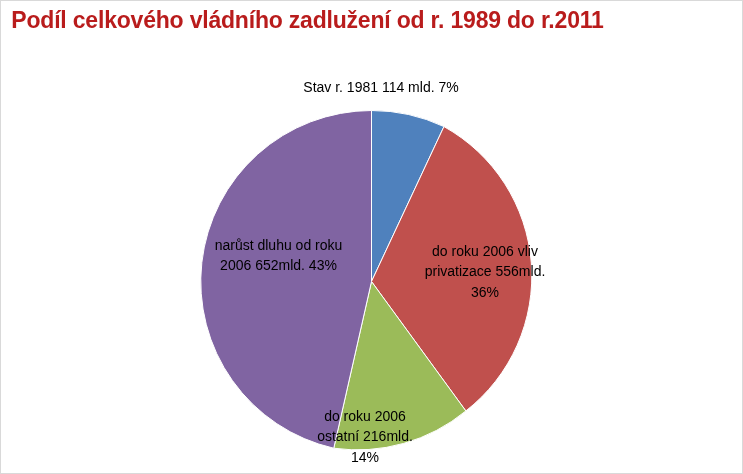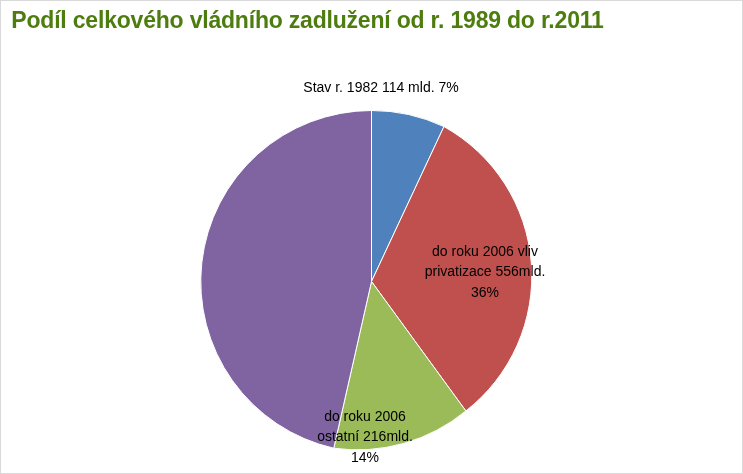--- a/index.html
+++ b/index.html
@@ -25,21 +25,21 @@
     background: #ffffff;
   }
   #chart-title {
     position: absolute;
     left: 0;
     top: 6px;
     width: 613px;
     text-align: center;
     font-size: 23px;
     font-weight: bold;
-    color: #4d7c0f;
+    color: #b91c1c;
     letter-spacing: -0.2px;
     white-space: nowrap;
   }
   #pie-wrap {
     position: absolute;
     left: 198px;
     top: 108px;
     width: 345px;
     height: 345px;
   }
@@ -90,21 +90,23 @@
       <path d="M 172.5 172.5 L 172.5 1.5 A 171 171 0 0 1 244.96 17.58 Z" fill="#4f81bd" stroke="#ffffff" stroke-width="1"></path>
 
       <path d="M 172.5 172.5 L 244.96 17.58 A 171 171 0 0 1 266.85 301.94 Z" fill="#c0504d" stroke="#ffffff" stroke-width="1"></path>
 
       <path d="M 172.5 172.5 L 266.85 301.94 A 171 171 0 0 1 134.76 339.22 Z" fill="#9bbb59" stroke="#ffffff" stroke-width="1"></path>
 
       <path d="M 172.5 172.5 L 134.76 339.22 A 171 171 0 0 1 172.5 1.5 Z" fill="#8064a2" stroke="#ffffff" stroke-width="1"></path>
     </svg>
   </div>
 
-  <div class="slice-label" id="label-0">Stav r. 1982 114 mld.  7%</div>
+  <div class="slice-label" id="label-0">Stav r. 1981 114 mld.  7%</div>
   <div class="slice-label" id="label-1">do roku 2006 vliv
 privatizace 556mld.
 36%</div>
   <div class="slice-label" id="label-2">do roku 2006
 ostatní 216mld.
 14%</div>
+  <div class="slice-label" id="label-3">narůst dluhu od roku
+2006    652mld.    43%</div>
 
 </div>
 
 </body></html>

